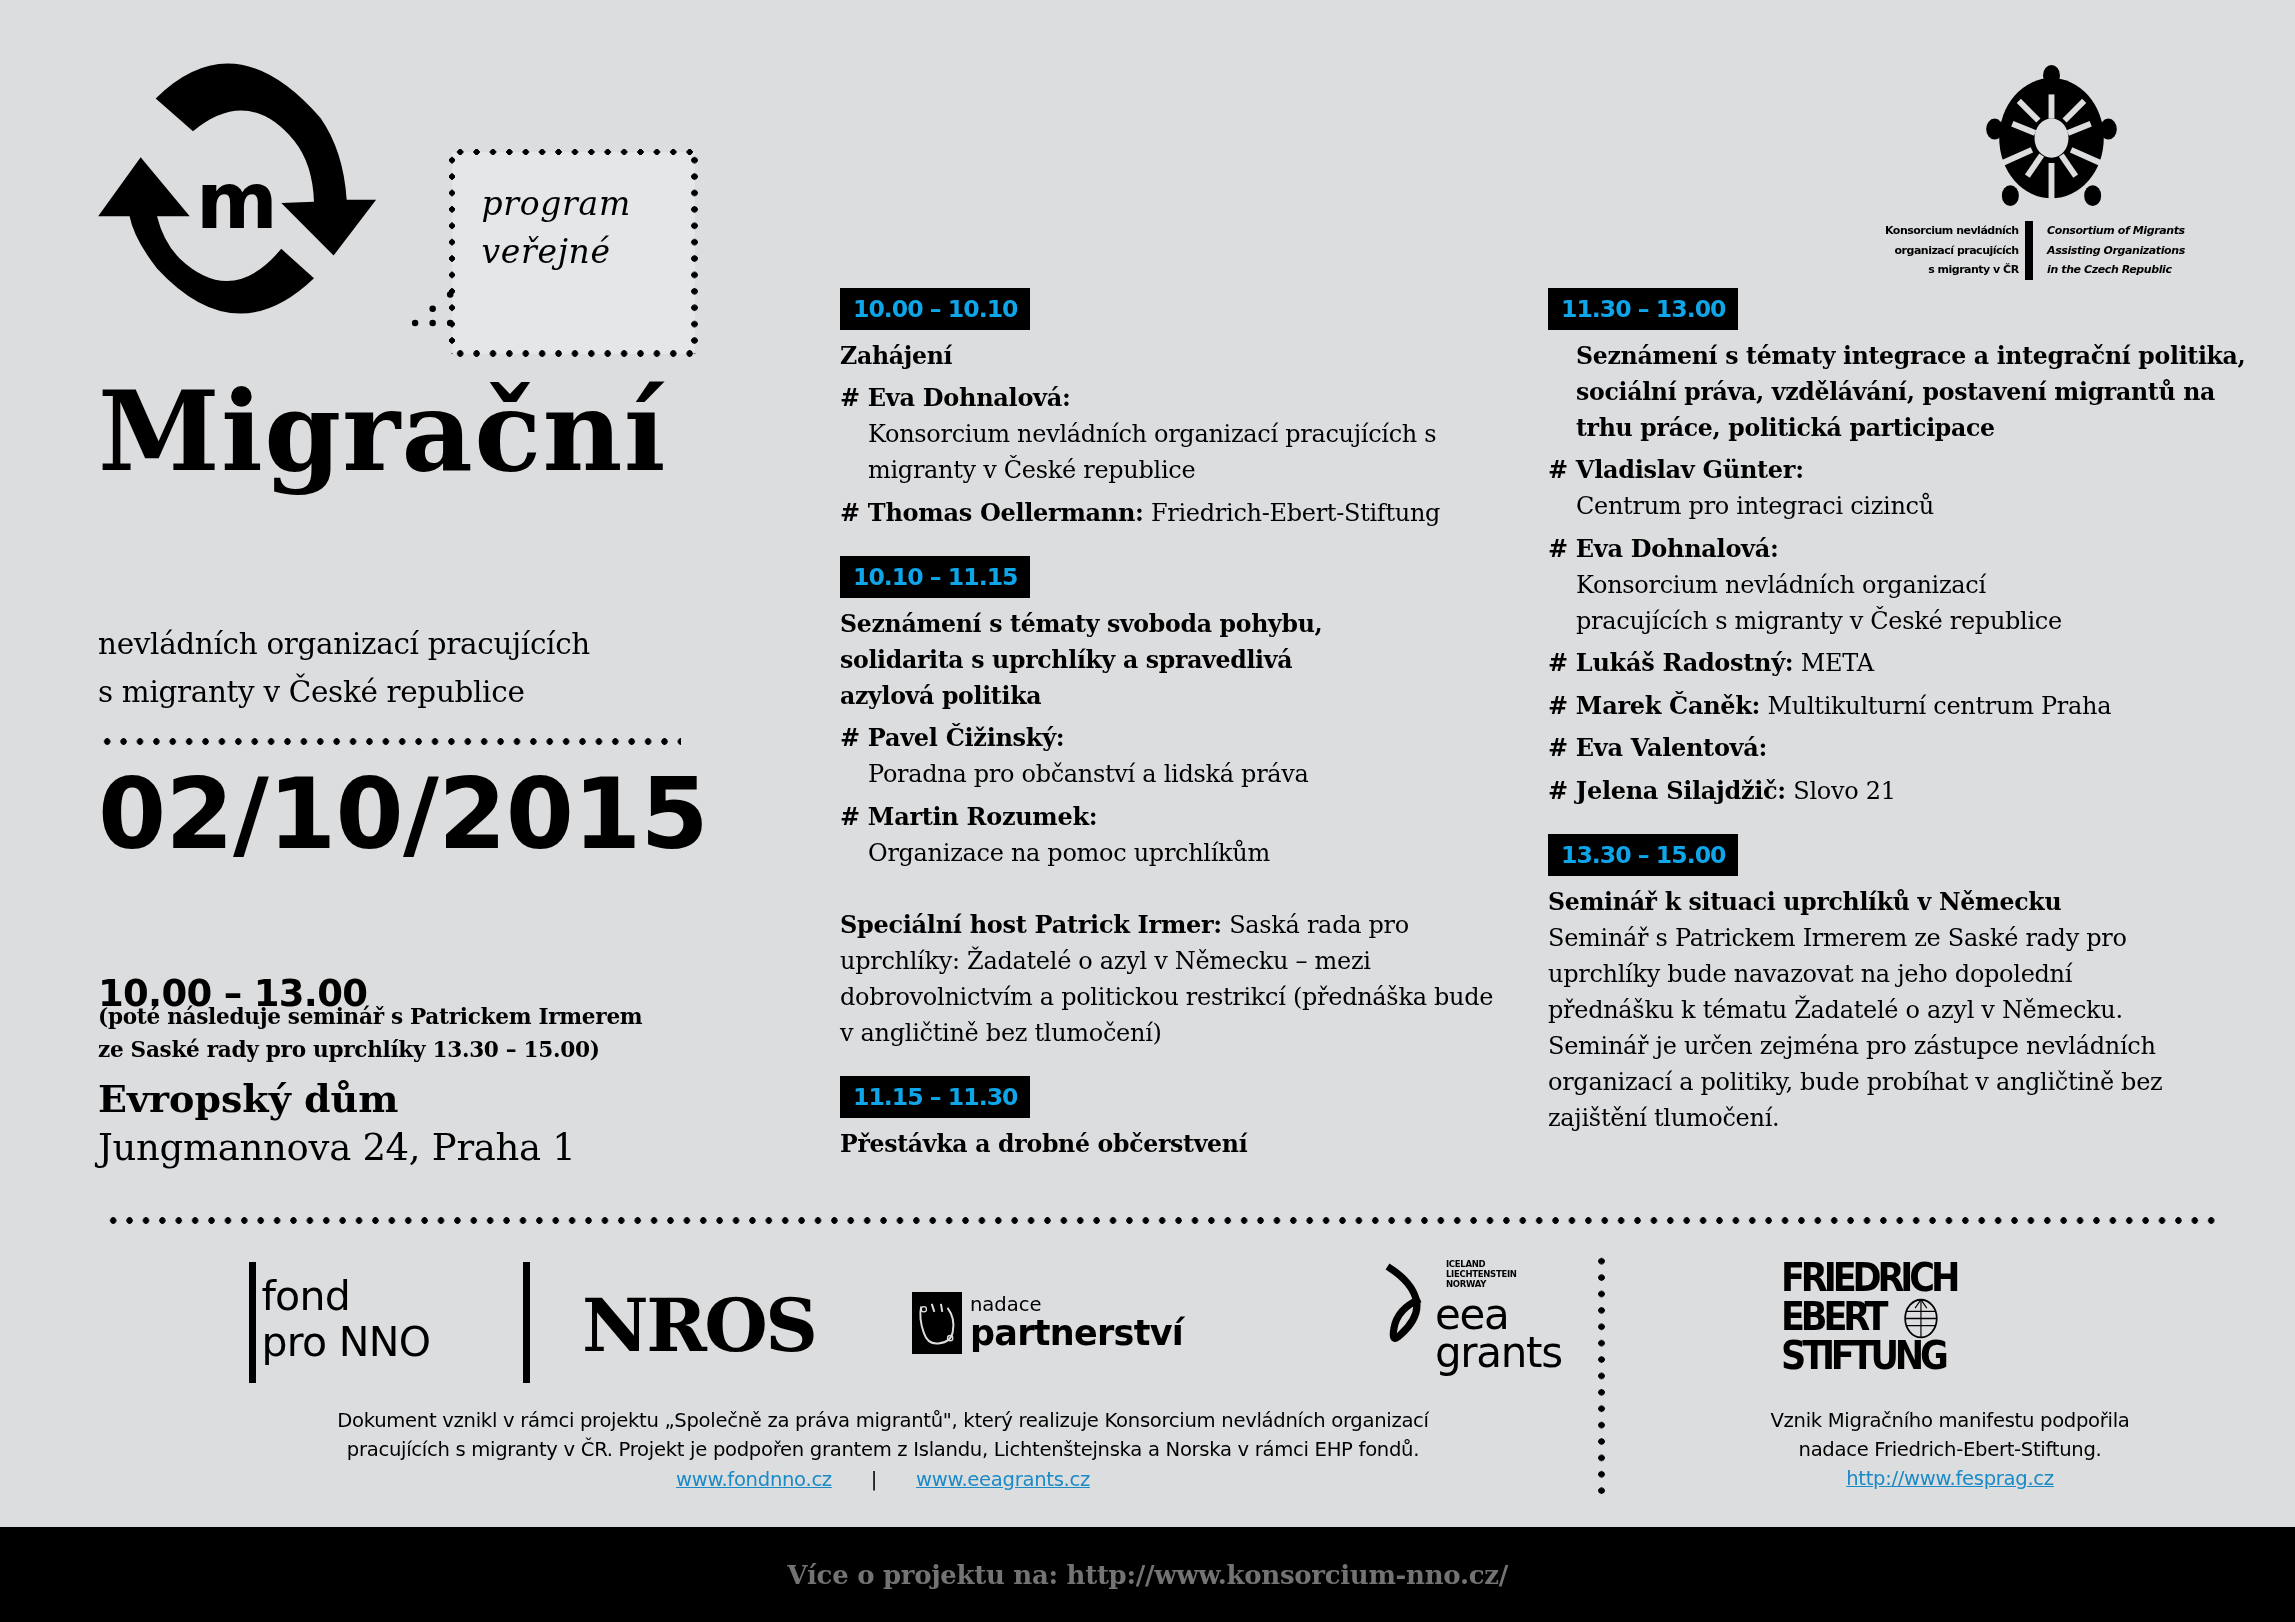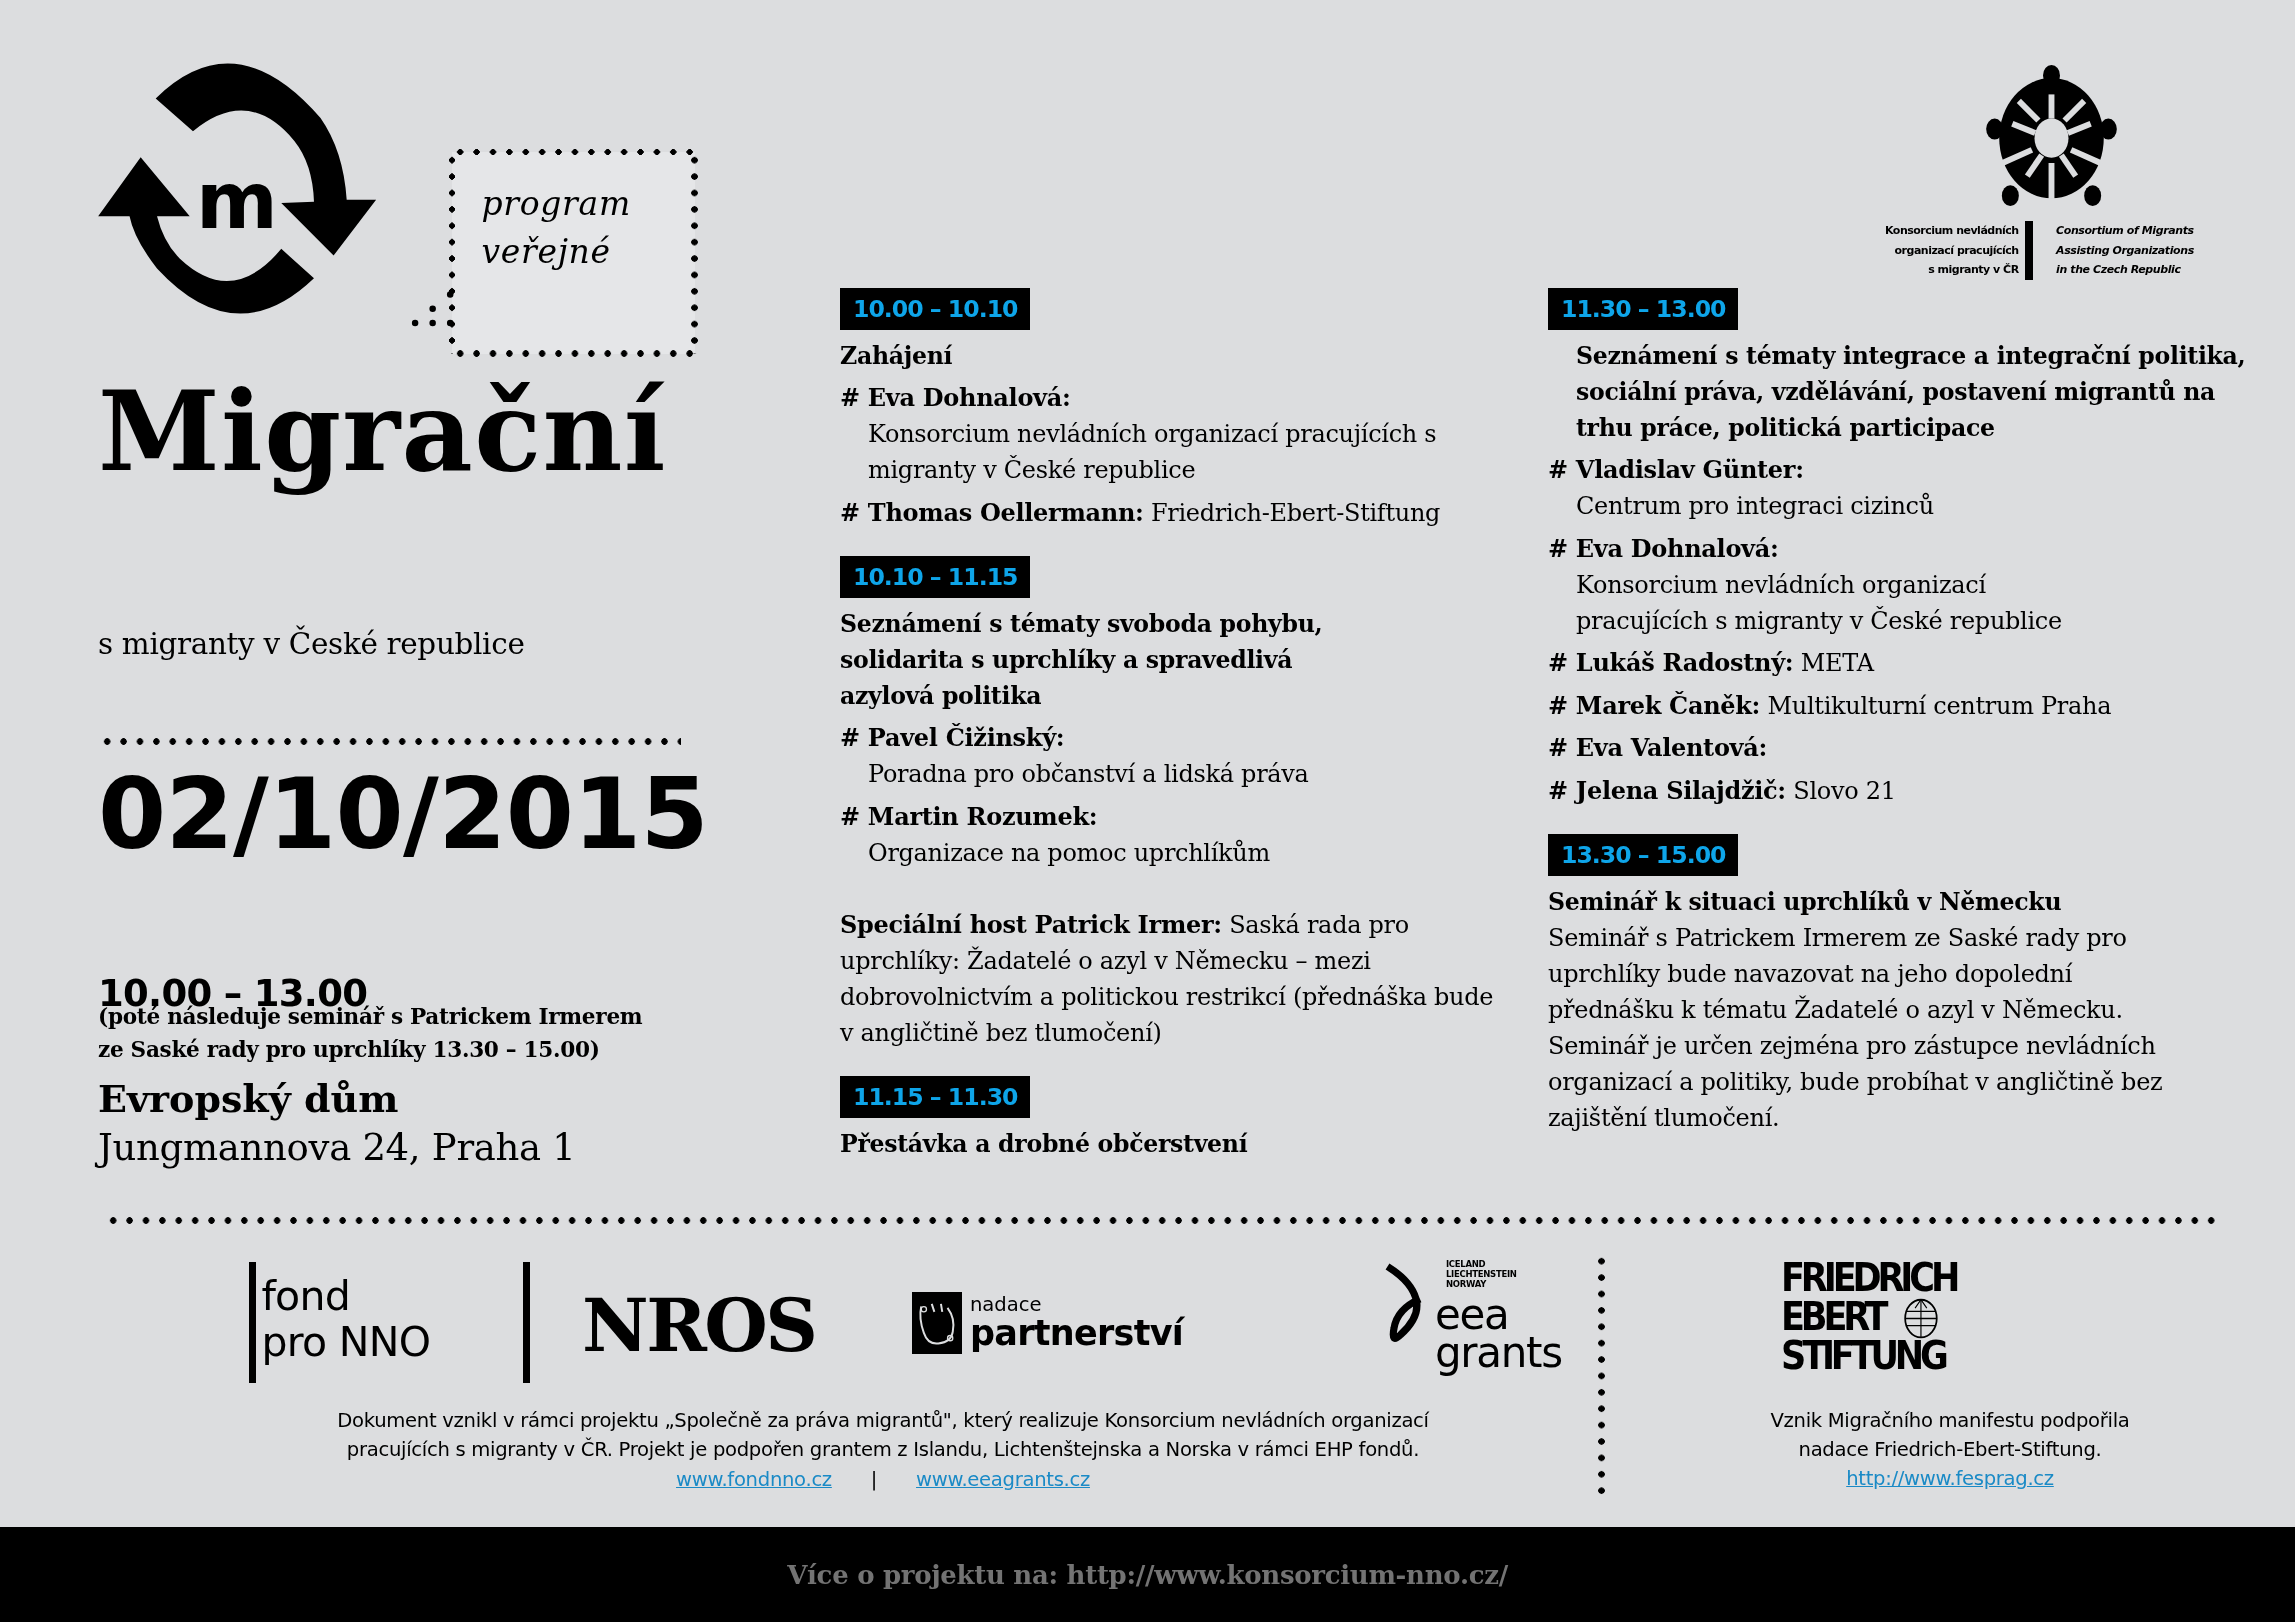--- a/index.html
+++ b/index.html
@@ -91,21 +91,21 @@
 
   
   #kons-logo { left: 1976px; top: 65px; width: 151px; height: 147px; }
   #kons-text {
     left: 1885px; top: 221px; font-family: "DejaVu Sans", sans-serif;
     font-size: 11px; line-height: 19.6px; font-weight: bold;
     display: flex; align-items: stretch;
   }
   #kons-cz { text-align: right; letter-spacing: -0.5px; padding-right: 6.5px; }
   #kons-bar { width: 7.9px; background: #000; }
-  #kons-en { font-style: italic; padding-left: 23px; letter-spacing: -0.4px; }
+  #kons-en { font-style: italic; padding-left: 14px; letter-spacing: -0.4px; }
 
   
   #footer-dots { left: 105px; top: 1217px; width: 2110px; }
   #footer-vdots { left: 1598px; top: 1253px; height: 242px; }
   .logo-bar { position: absolute; background: #000; width: 6.5px; }
   #fond-logo {
     left: 245px; top: 1273px; font-family: "DejaVu Sans", sans-serif;
     font-weight: normal; font-size: 41px; line-height: 46px; letter-spacing: -0.7px;
   }
   #nros-logo {
@@ -178,20 +178,21 @@
     <circle cx="61" cy="74" r="5"></circle>
     <circle cx="88" cy="74" r="5"></circle>
   <circle cx="61" cy="52" r="5"></circle>
     <circle cx="88" cy="30" r="5"></circle>
 </svg>
 
 <div id="title" class="abs">
   <div>Migrační</div>
 </div>
 <div id="subtitle" class="abs">
+  <div>nevládních organizací pracujících</div>
   <div>s migranty v České republice</div>
 </div>
 <div class="hdots" style="left:99px;top:738px;width:582px;"></div>
 <div id="date" class="abs">02/10/2015</div>
 <div id="time-range" class="abs">10.00 – 13.00</div>
 <div id="time-note" class="abs">
   <div>(poté následuje seminář s Patrickem Irmerem</div>
   <div>ze Saské rady pro uprchlíky 13.30 – 15.00)</div>
 </div>
 <div id="venue" class="abs">Evropský dům</div>

